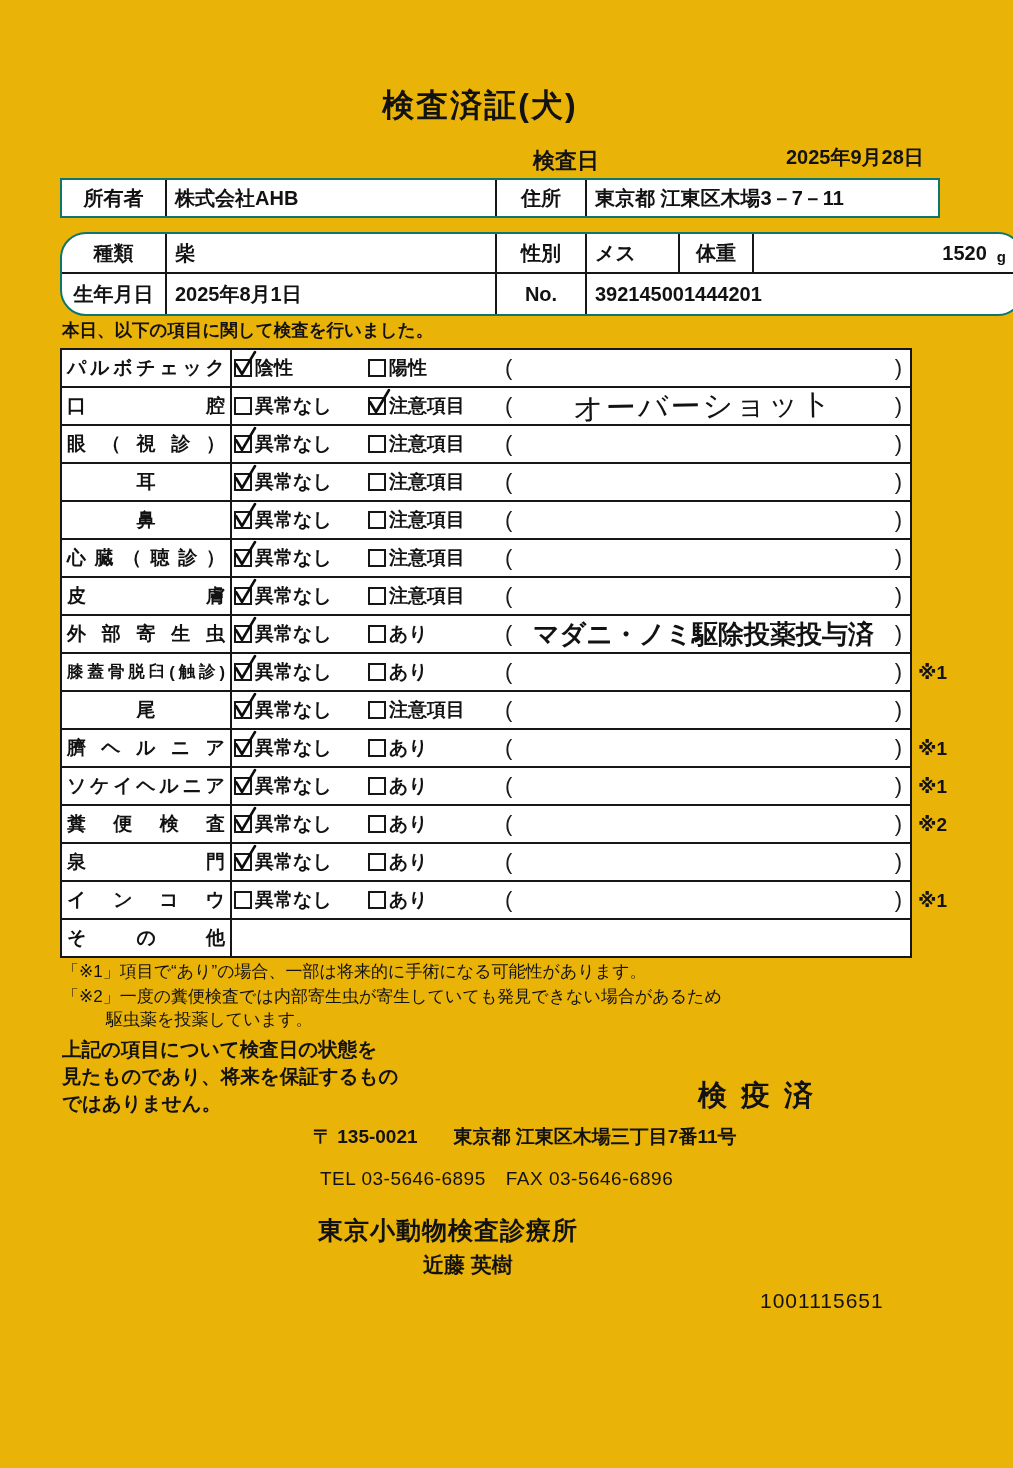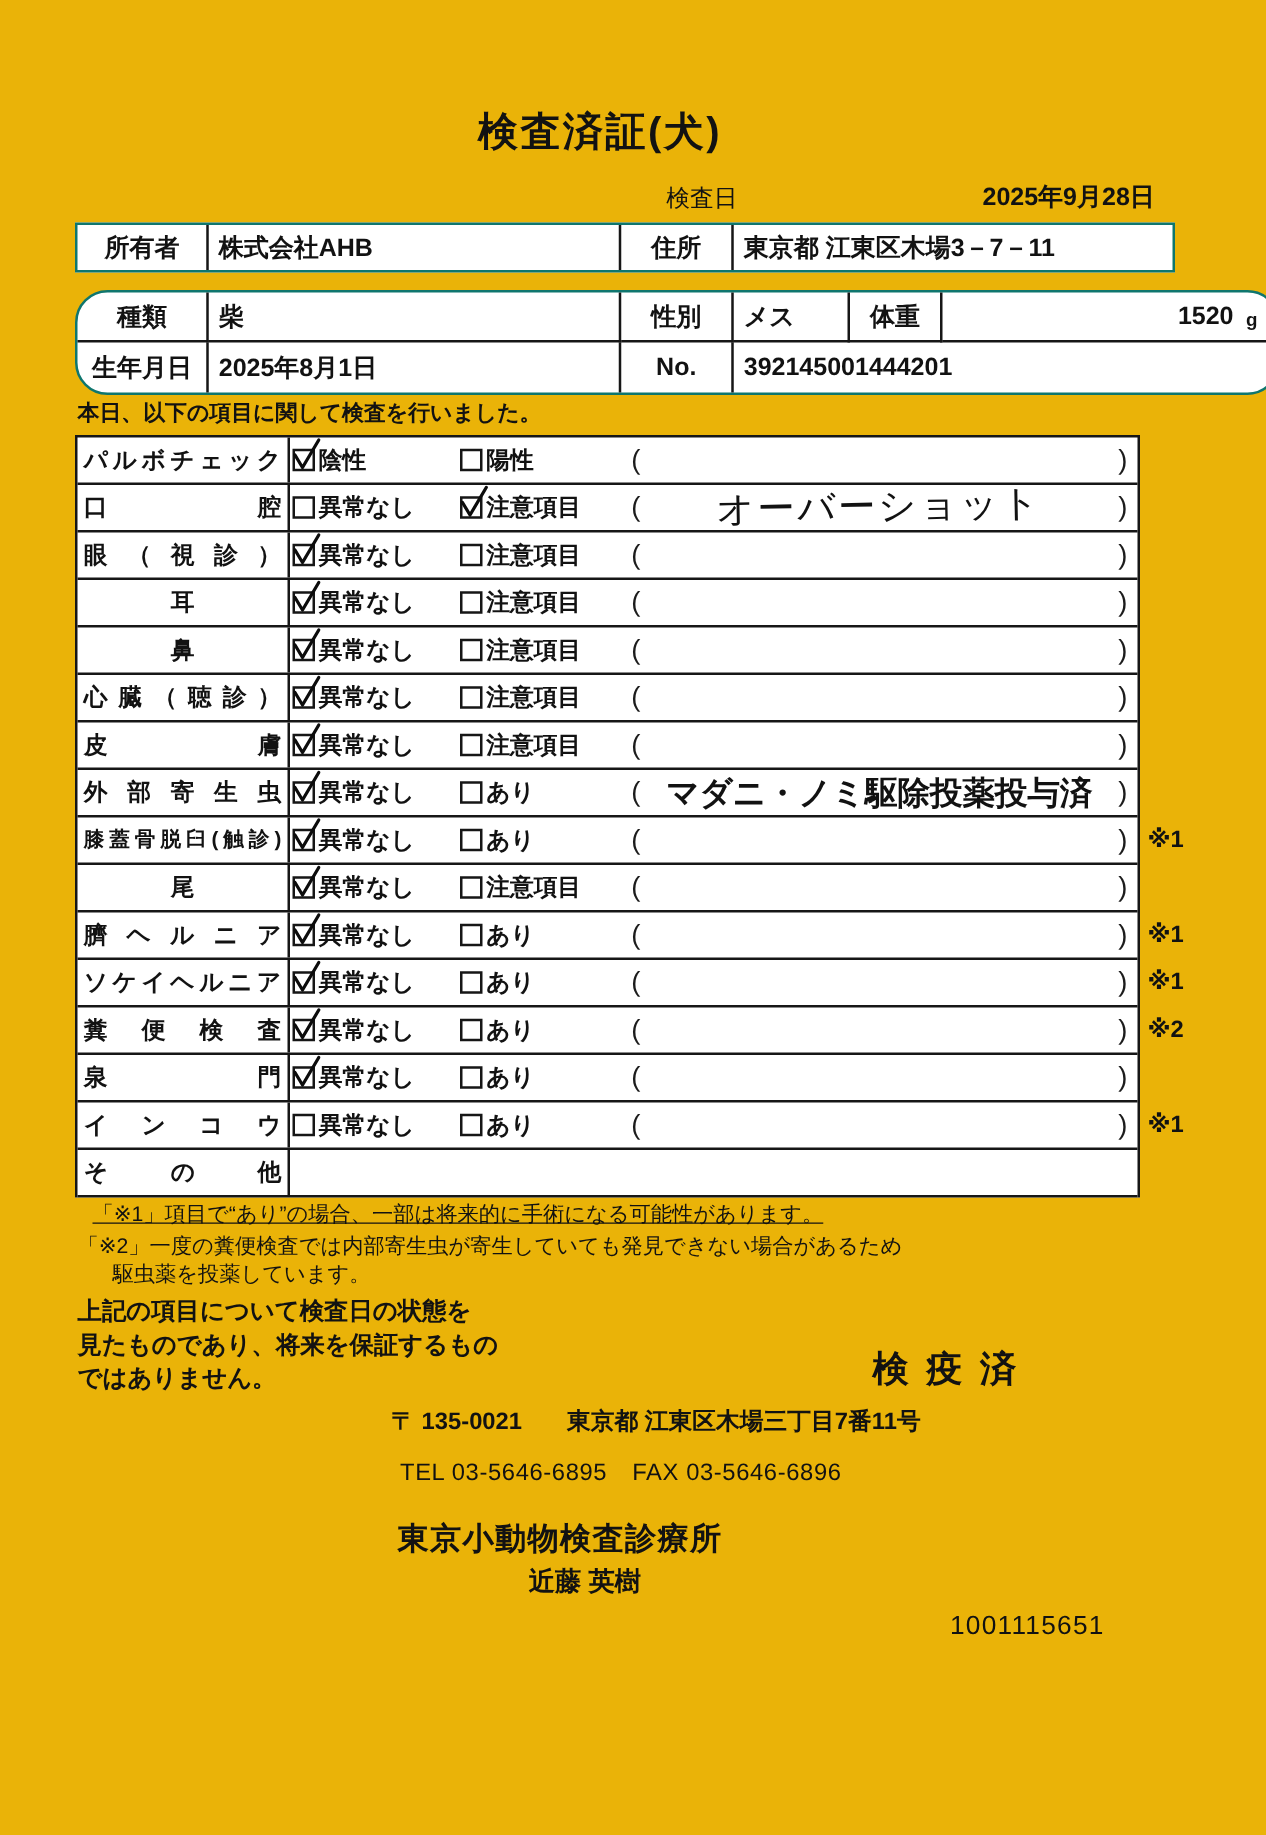--- a/index.html
+++ b/index.html
@@ -4,21 +4,21 @@
 <style>
   html,body{margin:0;padding:0;background:#888;}
   .page{
     position:relative;width:1013px;height:1468px;background:#eab308;
     font-family:"Liberation Sans","DejaVu Sans",sans-serif;color:#121212;
     overflow:hidden;margin:0 auto;
   }
   .abs{position:absolute;}
   
   .doc-title{left:0;top:84px;width:960px;text-align:center;font-size:32px;font-weight:700;letter-spacing:2px;}
-  .insp-label{left:533px;top:146px;font-size:19px;font-weight:400;}
+  .insp-label{left:533px;top:146px;font-size:22px;font-weight:700;}
   .insp-value{left:786px;top:144px;font-size:20px;font-weight:600;}
   
   .gridtbl{border:2px solid #0f766e;display:grid;box-sizing:border-box;background:#fff;}
   .t1{left:60px;top:178px;width:880px;height:40px;grid-template-columns:105px 330px 90px 1fr;}
   .t2{left:60px;top:232px;width:964px;height:84px;grid-template-columns:105px 330px 90px 93px 74px 1fr;grid-template-rows:1fr 1fr;border-radius:26px;}
   .cell{display:flex;align-items:center;border-right:2px solid #161616;padding:0 8px;font-size:20px;font-weight:600;box-sizing:border-box;overflow:hidden;white-space:nowrap;}
   .cell.last{border-right:none;}
   .cell.lab{justify-content:center;padding:0 2px;}
   .cell.bb{border-bottom:2px solid #161616;}
   .cell.num-span{grid-column:4/7;}
@@ -39,23 +39,23 @@
   .tick{position:absolute;left:-3px;top:-12px;width:25px;height:29px;display:none;pointer-events:none;}
   .checked .tick{display:block;}
   .tick path{stroke:#0c0c0c;stroke-width:2.6;fill:none;stroke-linecap:round;stroke-linejoin:round;}
   .c-note{position:absolute;left:443px;right:8px;top:0;height:100%;display:flex;align-items:center;}
   .paren{font-size:22px;font-weight:400;color:#1c1c1c;}
   .note-text{flex:1;text-align:center;font-size:26px;font-weight:600;white-space:nowrap;line-height:1;}
   .note-text.handwritten{font-size:30px;font-weight:400;transform:rotate(-1.2deg);letter-spacing:2px;}
   .c-marker{position:absolute;left:856px;top:50%;transform:translateY(-50%);font-size:19px;font-weight:600;white-space:nowrap;}
   
   .fn{font-size:17px;font-weight:500;}
-  .fn1{left:74px;top:960px;text-decoration:underline;}
+  .fn1{left:62px;top:960px;}
   .fn2{left:62px;top:985px;}
-  .fn3{left:90px;top:1008px;}
+  .fn3{left:106px;top:1008px;}
   .disclaimer{left:62px;top:1036px;font-size:19.5px;font-weight:700;line-height:27px;}
   .stamp{left:698px;top:1076px;font-size:29px;font-weight:600;letter-spacing:14px;white-space:nowrap;}
   .postal-line{left:313px;top:1124px;font-size:19px;font-weight:600;display:flex;gap:36px;white-space:nowrap;}
   .tel-line{left:320px;top:1168px;font-size:19px;font-weight:500;display:flex;gap:20px;white-space:nowrap;letter-spacing:.5px;}
   .clinic-name{left:318px;top:1214px;font-size:25px;font-weight:600;letter-spacing:1px;}
   .vet-name{left:423px;top:1251px;font-size:21px;font-weight:600;}
   .cert-number{left:760px;top:1289px;font-size:21px;font-weight:500;letter-spacing:1px;}
   .scan-artifact{left:-60px;top:1418px;width:1140px;height:70px;border-bottom:4px solid #dcdcdc;border-radius:50%;opacity:.7;}
 </style>
 </head>

